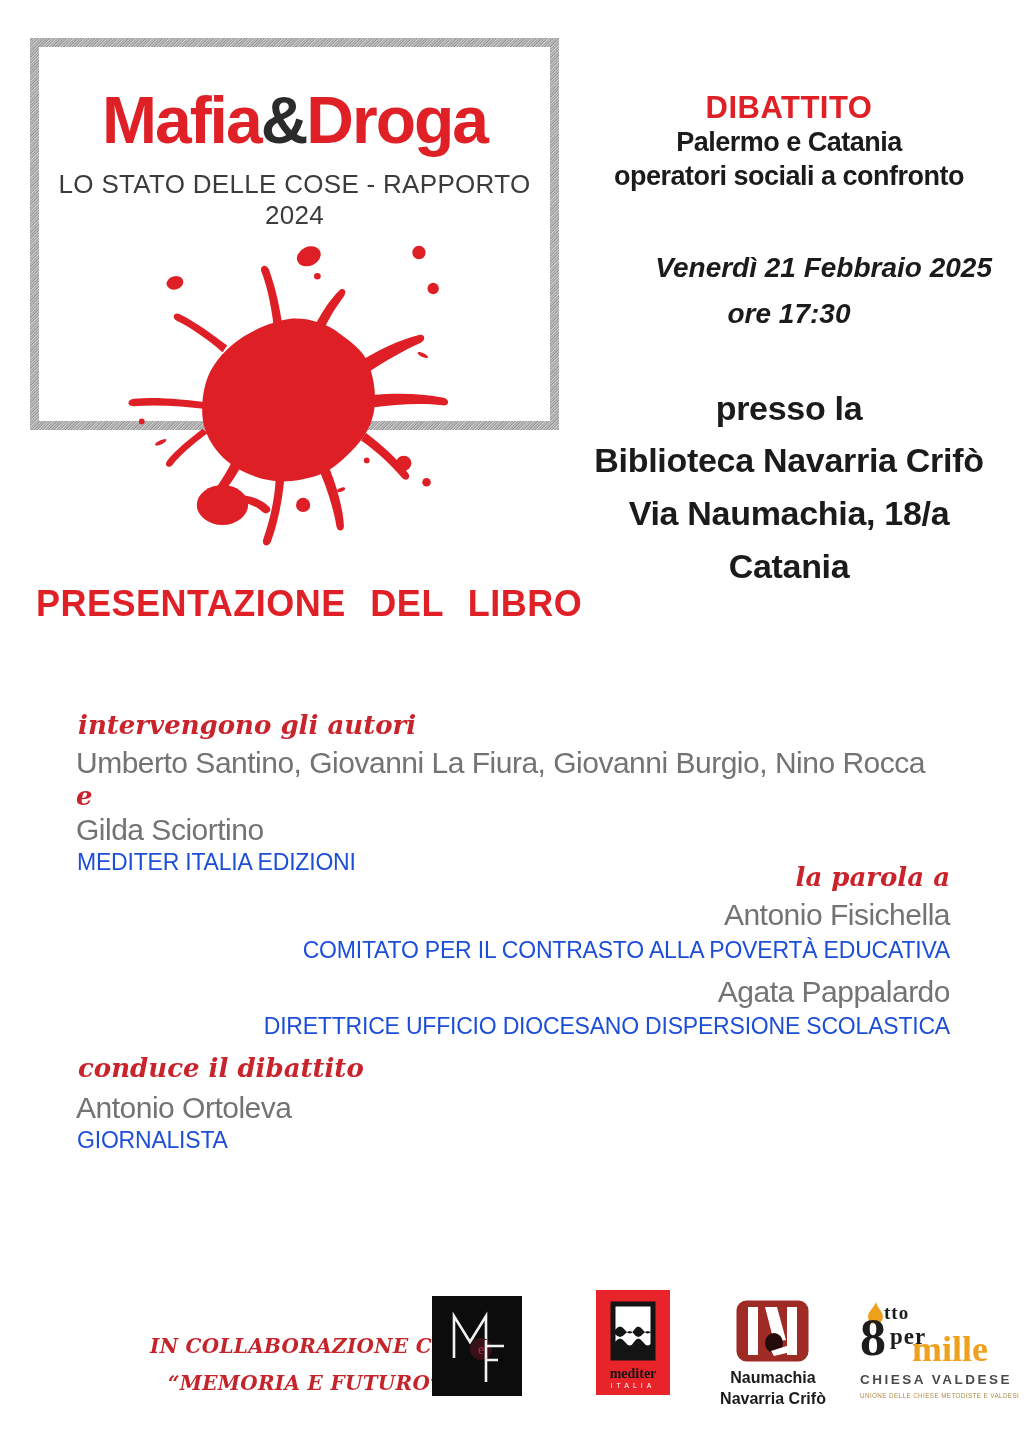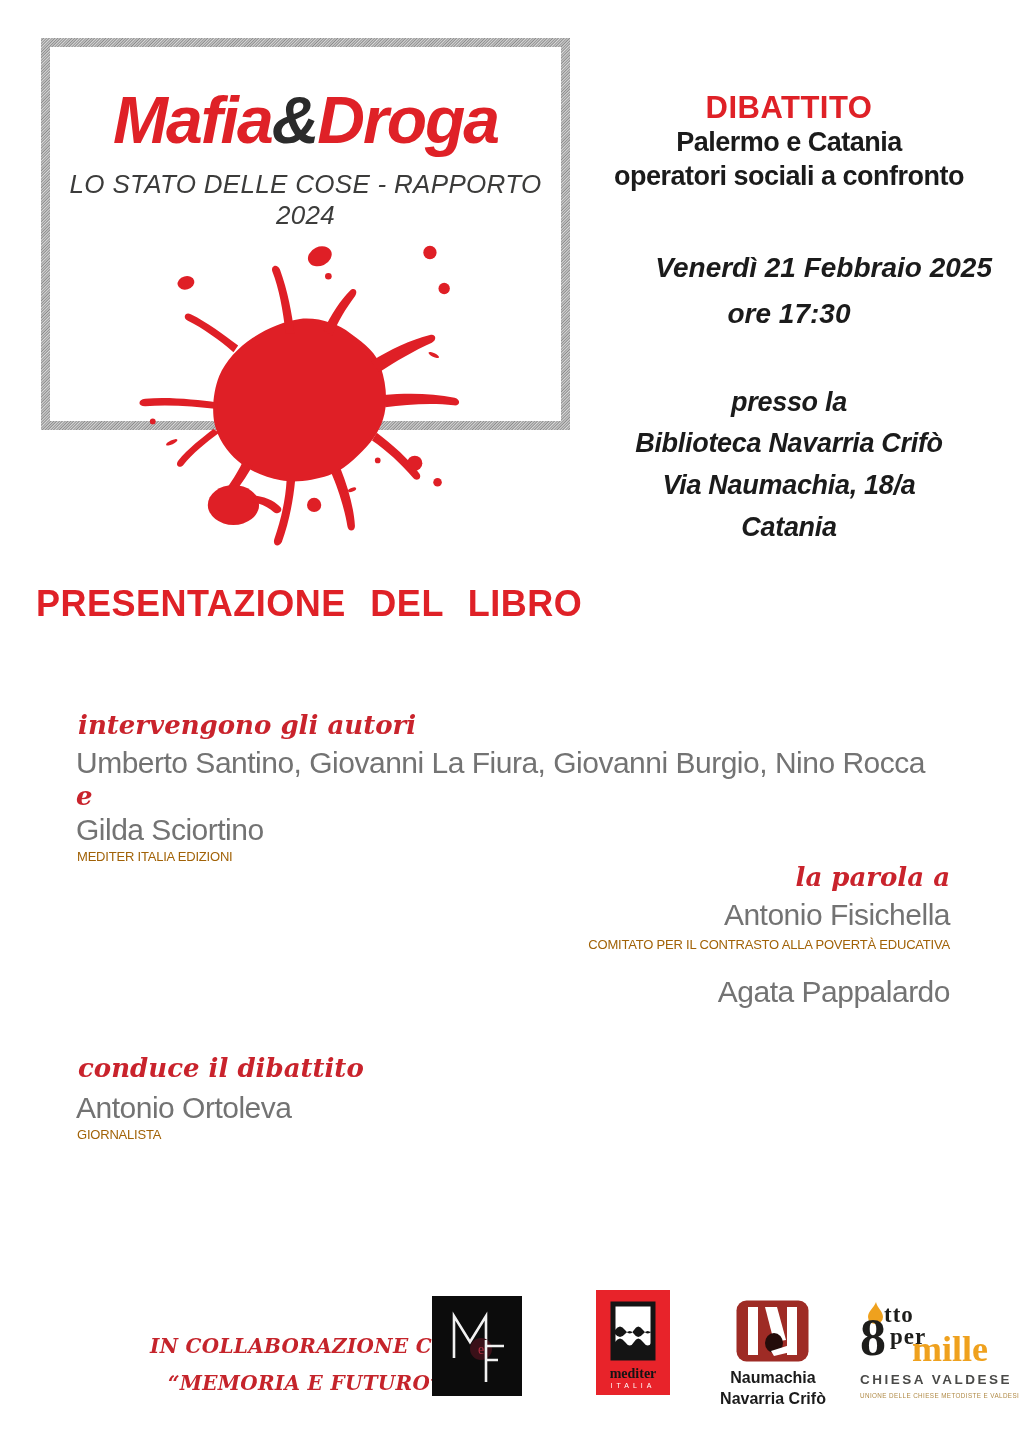--- a/index.html
+++ b/index.html
@@ -5,24 +5,23 @@
   html,body{margin:0;padding:0;background:#e9e9e9;}
   .page{
     position:relative;width:1024px;height:1440px;background:#ffffff;
     margin:0 auto;overflow:hidden;
     font-family:"Liberation Sans",sans-serif;color:#1b1b1b;
   }
   .abs{position:absolute;}
 
   
   .cover-frame{
-    left:41px;top:38px;width:529px;height:392px;
+    left:30px;top:38px;width:529px;height:392px;
     background:
       repeating-linear-gradient(135deg,#8f8f8f 0px,#cfcfcf 1px,#898989 2px,#dadada 3px,#9d9d9d 4px);
-    font-style: italic;
   }
   .cover-inner{position:absolute;inset:9px;background:#fff;}
   .cover-title{
     position:absolute;left:0;right:0;top:40px;text-align:center;
     font-size:66px;font-weight:bold;letter-spacing:-2px;line-height:1;
   }
   .cover-title .red{color:#df2127;}
   .cover-title .amp{color:#2b2b2b;}
   .cover-subtitle{
     position:absolute;left:0;right:0;top:122px;text-align:center;
@@ -35,50 +34,50 @@
     left:36px;top:583px;font-size:36px;font-weight:bold;color:#df2127;
     letter-spacing:0.5px;word-spacing:14px;white-space:nowrap;
   }
 
   
   .event-col{left:586px;top:90px;width:406px;text-align:center;}
   .ev-kicker{font-size:31px;font-weight:bold;color:#df2127;letter-spacing:0.5px;}
   .ev-line{font-size:27px;font-weight:bold;line-height:1.25;white-space:nowrap;letter-spacing:-0.5px;}
   .ev-date{margin-top:58px;font-size:28px;font-weight:bold;font-style:italic;white-space:nowrap;text-align:right;}
   .ev-time{margin-top:14px;font-size:28px;font-weight:bold;font-style:italic;}
-  .ev-venue{margin-top:52px;font-size:27px;font-weight:bold;font-style:italic;line-height:1.55;letter-spacing:-0.3px;}
+  .ev-venue{margin-top:52px;font-size:34px;font-weight:bold;line-height:1.55;letter-spacing:-0.3px;}
   .ev-venue div{white-space:nowrap;}
 
   
   .serif-red{
     font-family:"DejaVu Serif",serif;font-style:italic;font-weight:bold;
     color:#c9232c;font-size:26px;white-space:nowrap;
   }
   .person-name{font-size:30px;letter-spacing:-0.5px;white-space:nowrap;color:#737373;}
-  .person-role{font-size:13px;letter-spacing:-0.2px;white-space:nowrap;color:#a16207;}
+  .person-role{font-size:23px;letter-spacing:-0.2px;white-space:nowrap;color:#1d4ed8;}
   .right-align{text-align:right;}
 
   
   .collab{
     left:150px;top:1334px;width:310px;text-align:center;
     font-family:"DejaVu Serif",serif;font-style:italic;font-weight:bold;
     color:#c5242b;font-size:20px;letter-spacing:0.3px;
   }
   .collab .l2{margin-top:13px;white-space:nowrap;}
   .collab .l1{white-space:nowrap;}
 
   
   .logo{position:absolute;}
   .bib-caption{
     left:700px;top:1368px;width:146px;text-align:center;
     font-size:16px;font-weight:bold;line-height:1.3;color:#1b1b1b;
   }
   .otto{left:860px;top:1302px;width:152px;height:100px;}
   .otto span{position:absolute;font-family:"Liberation Serif",serif;}
-  .otto .tto{left:24px;top:0px;font-size:23px;font-weight:bold;color:#1d1d1b;letter-spacing:1px;}
+  .otto .tto{left:24px;top:0px;font-size:19px;font-weight:bold;color:#1d1d1b;letter-spacing:1px;}
   .otto .eight{left:0px;top:10px;font-size:52px;font-weight:bold;color:#1d1d1b;line-height:1;}
   .otto .per{left:30px;top:22px;font-size:23px;font-weight:bold;color:#1d1d1b;letter-spacing:1px;}
   .otto .mille{left:52px;top:26px;font-size:36px;font-weight:bold;color:#efa11e;letter-spacing:0px;}
   .otto .chiesa{
     left:0px;top:70px;width:152px;text-align:center;font-family:"Liberation Sans",sans-serif;
     font-size:13.5px;font-weight:bold;color:#4a4a48;letter-spacing:2.5px;white-space:nowrap;
   }
   .otto .union{
     left:0px;top:90px;width:152px;text-align:center;font-family:"Liberation Sans",sans-serif;
     font-size:6.3px;color:#b08a46;letter-spacing:0.4px;white-space:nowrap;
@@ -148,20 +147,21 @@
   <div class="abs serif-red" style="left:78px;top:710px;">intervengono gli autori</div>
   <div class="abs person-name" style="left:76px;top:746px;">Umberto Santino, Giovanni La Fiura, Giovanni Burgio, Nino Rocca</div>
   <div class="abs serif-red" style="left:76px;top:781px;">e</div>
   <div class="abs person-name" style="left:76px;top:813px;">Gilda Sciortino</div>
   <div class="abs person-role" style="left:77px;top:849px;">MEDITER ITALIA EDIZIONI</div>
 
   <div class="abs serif-red right-align" style="right:74px;top:862px;">la parola a</div>
   <div class="abs person-name right-align" style="right:74px;top:898px;">Antonio Fisichella</div>
   <div class="abs person-name right-align" style="right:74px;top:975px;">Agata Pappalardo</div>
   <div class="abs person-role right-align" style="right:74px;top:937px;">COMITATO PER IL CONTRASTO ALLA POVERTÀ EDUCATIVA</div>
+  <div class="abs person-role right-align" style="right:74px;top:1013px;">DIRETTRICE UFFICIO DIOCESANO DISPERSIONE SCOLASTICA</div>
 
   <div class="abs serif-red" style="left:78px;top:1053px;">conduce il dibattito</div>
   <div class="abs person-name" style="left:76px;top:1091px;">Antonio Ortoleva</div>
   <div class="abs person-role" style="left:77px;top:1127px;">GIORNALISTA</div>
 
   <div class="abs collab">
     <div class="l1">IN COLLABORAZIONE CON</div>
     <div class="l2">“MEMORIA E FUTURO”</div>
   </div>
 

